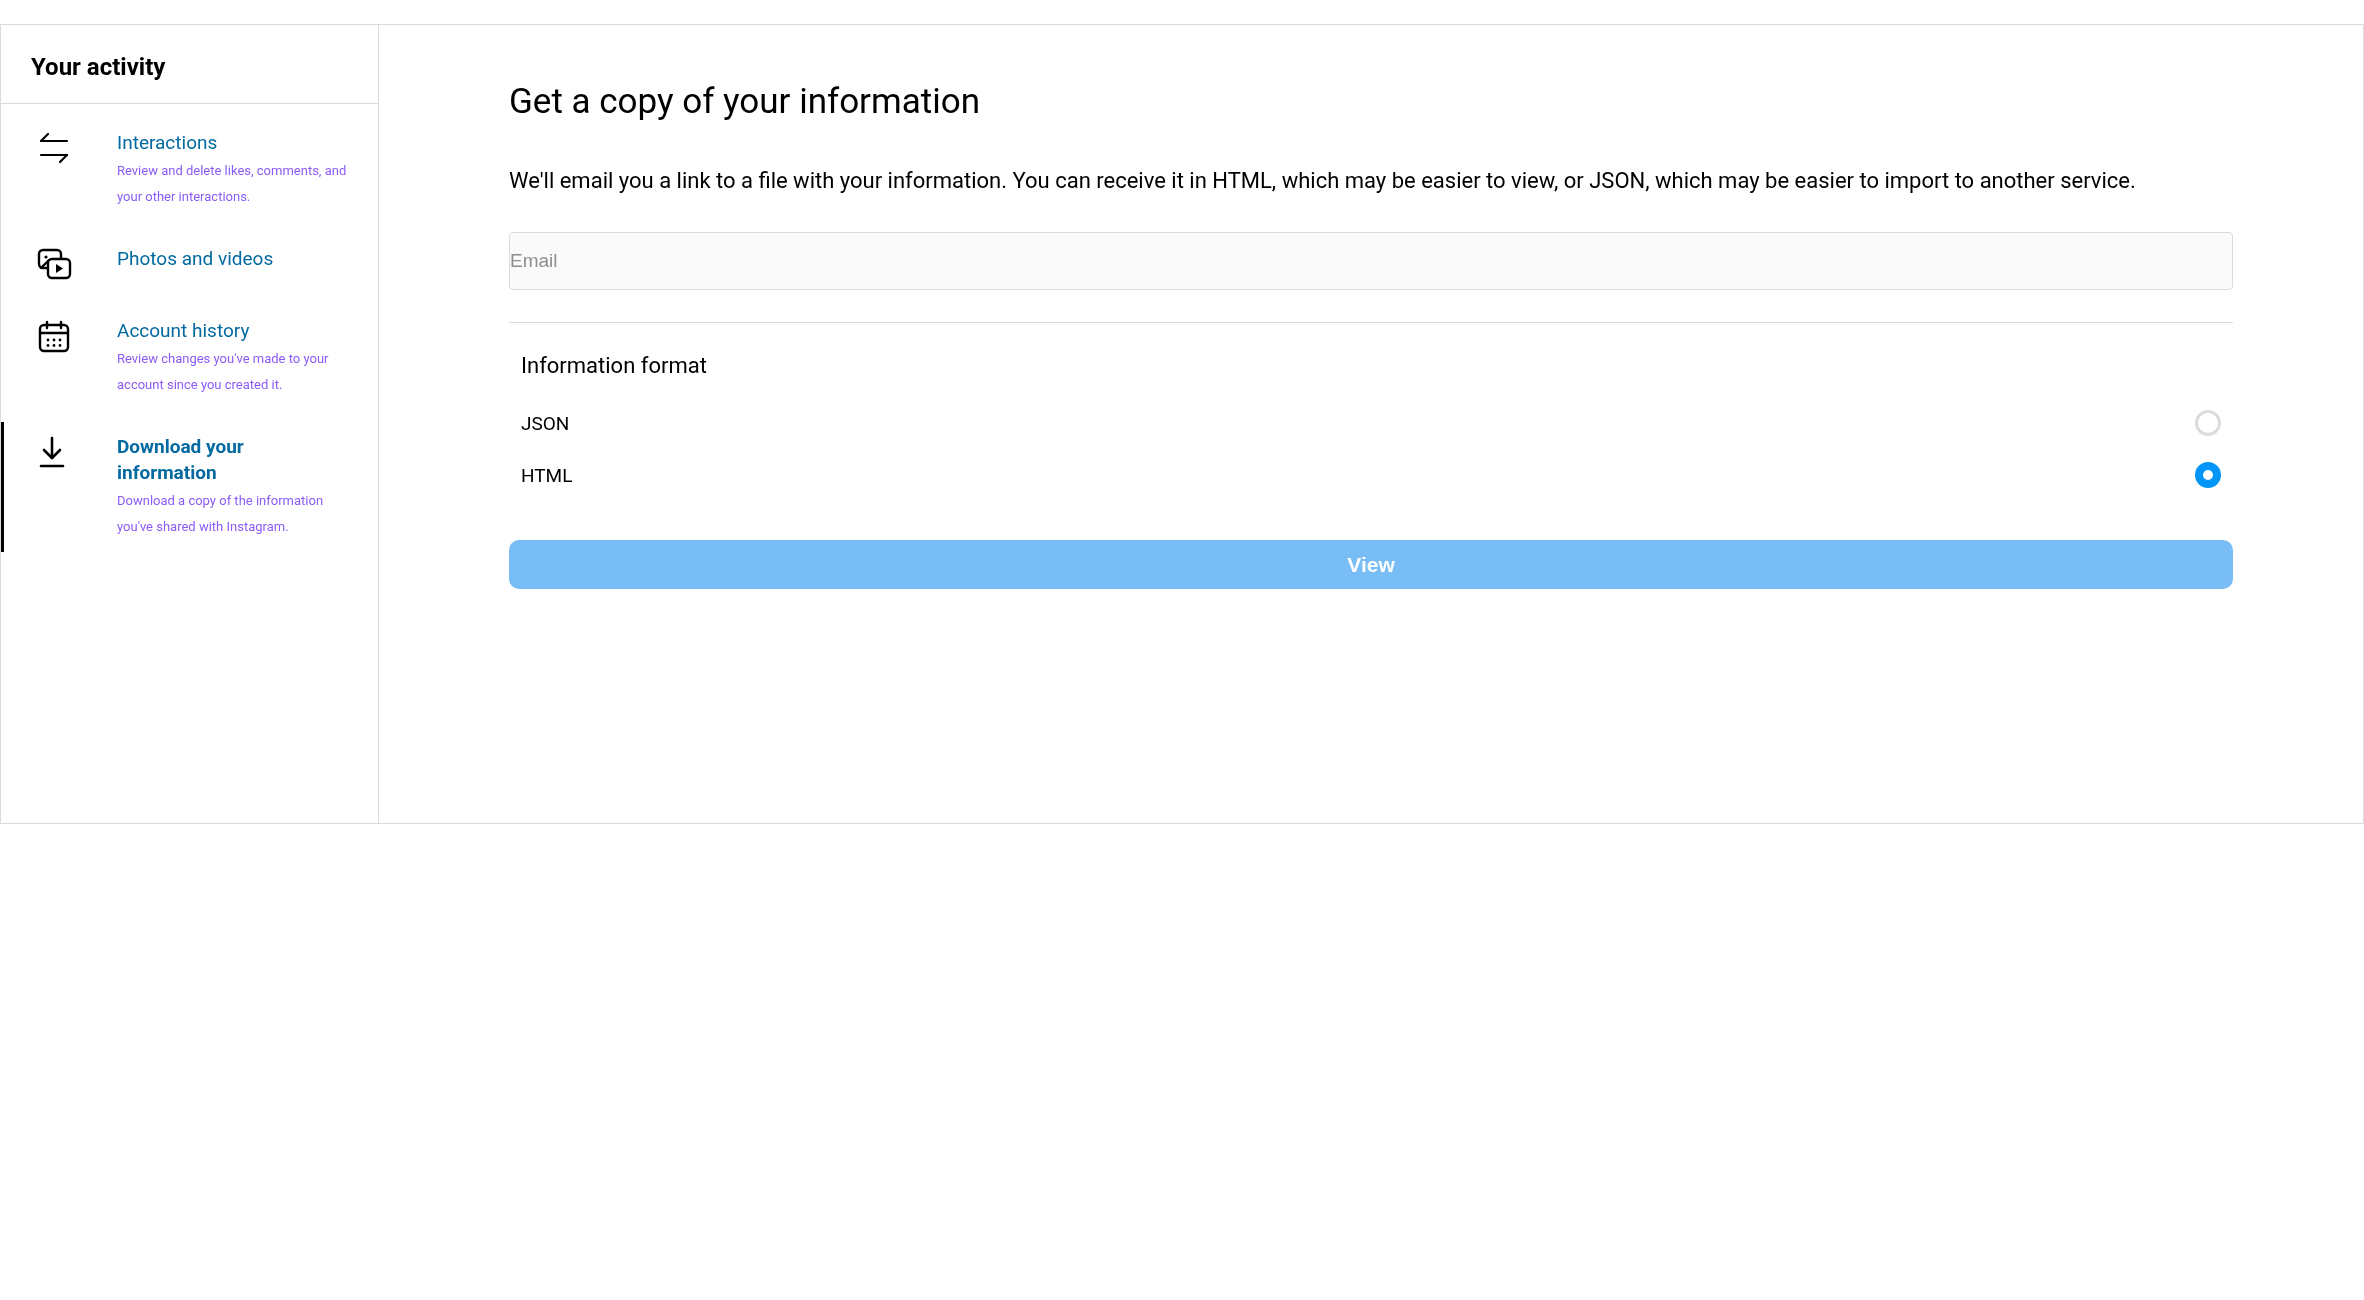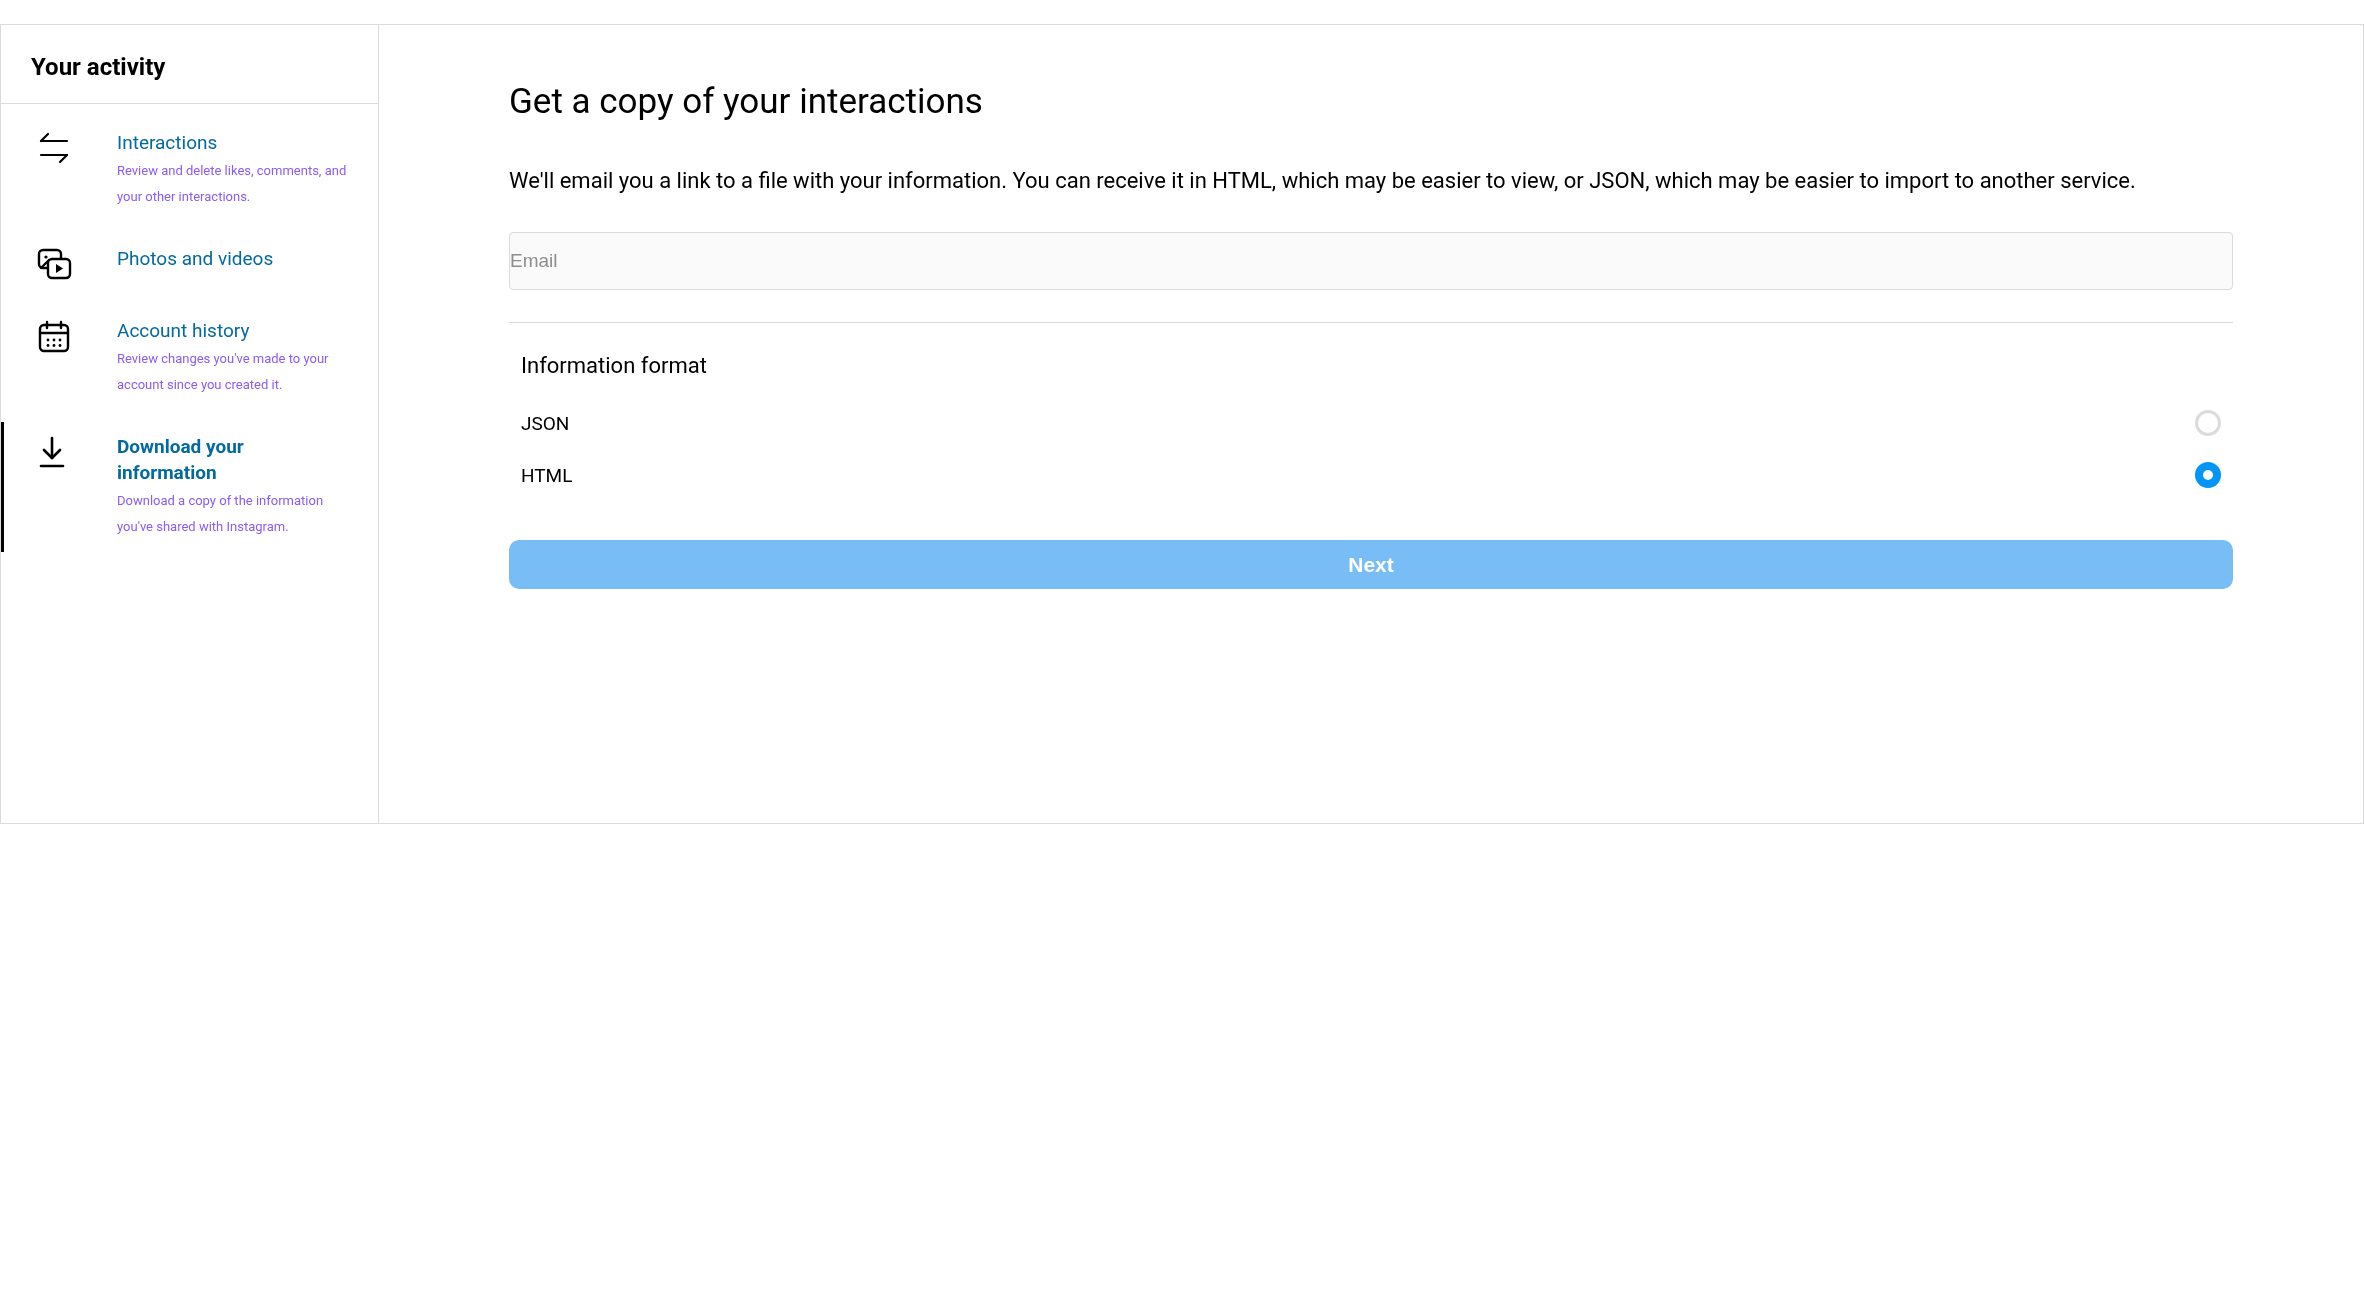--- a/index.html
+++ b/index.html
@@ -230,34 +230,34 @@
         <div class="sidebar-text">
           <div class="sidebar-item-title">Download your information</div>
           <div class="sidebar-item-desc">Download a copy of the information you've shared with Instagram.</div>
         </div>
       </div>
 
     </div>
   </aside>
 
   <main class="main">
-    <h2 class="main-title">Get a copy of your interactions</h2>
+    <h2 class="main-title">Get a copy of your information</h2>
     <p class="main-desc">We'll email you a link to a file with your information. You can receive it in HTML, which may be easier to view, or JSON, which may be easier to import to another service.</p>
 
     <input type="text" class="email-input" placeholder="Email" style="">
 
     <div class="divider"></div>
 
     <div class="format-title">Information format</div>
 
     <div class="format-option">
       <span class="format-label">JSON</span>
       <span class="radio unselected"></span>
     </div>
 
     <div class="format-option">
       <span class="format-label">HTML</span>
       <span class="radio selected"></span>
     </div>
 
-    <button class="next-button">Next</button>
+    <button class="next-button">View</button>
   </main>
 </div>
 
 </body></html>

